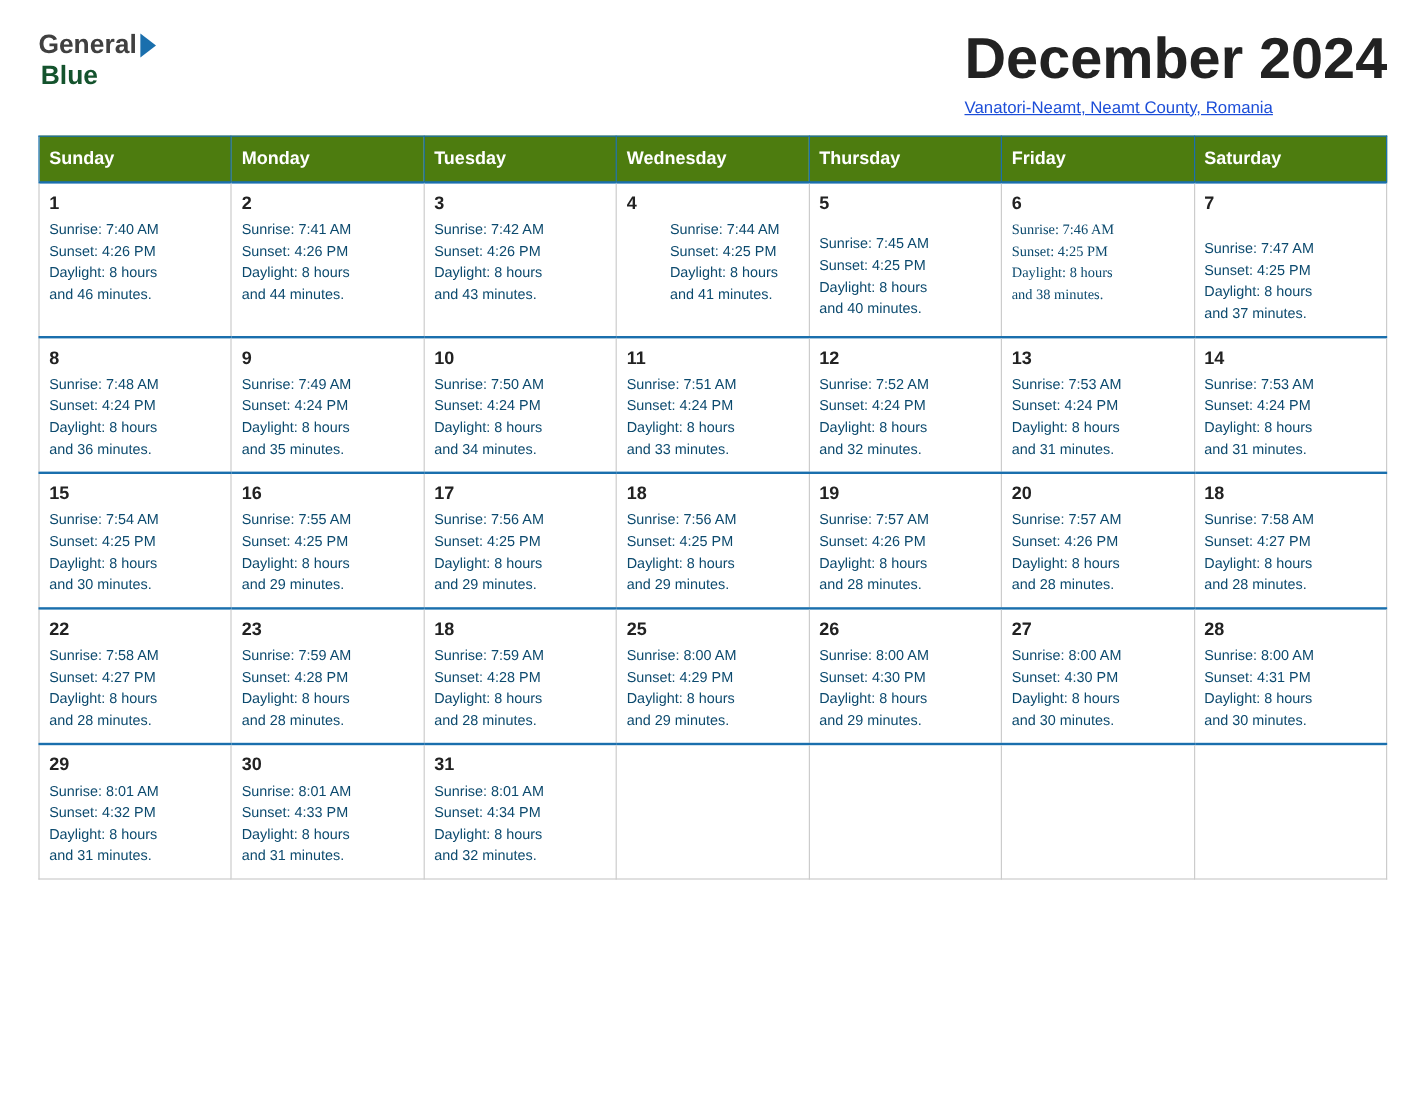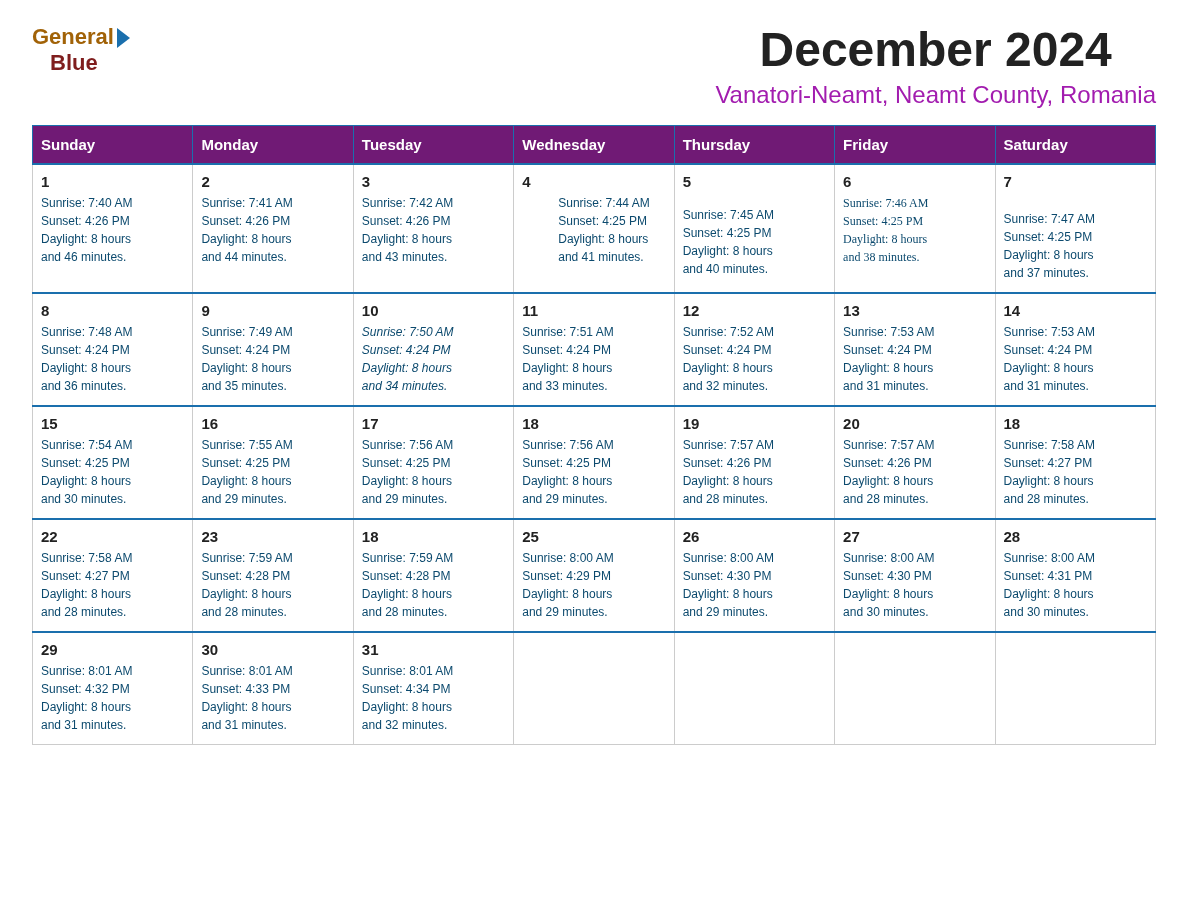--- a/index.html
+++ b/index.html
@@ -11,58 +11,59 @@
     }
     .header-row {
       display: flex;
       justify-content: space-between;
       align-items: flex-start;
       margin-bottom: 8px;
     }
     .logo-text-general {
       font-size: 22px;
       font-weight: bold;
-      color: #a16207;
+      color: #404040;
     }
     .logo-block {
       display: flex;
       flex-direction: column;
       align-items: flex-start;
     }
     .logo-line1 {
       display: flex;
       align-items: center;
     }
     .logo-line2 {
-      color: #7f1d1d;
+      color: #14532d;
       font-size: 22px;
       font-weight: bold;
-      margin-left: 18px;
+      margin-left: 2px;
     }
     .title-block {
-      text-align: center;
+      text-align: left;
     }
     .main-title {
       font-size: 48px;
       font-weight: bold;
       color: #222;
       line-height: 1.1;
     }
     .sub-title {
-      font-size: 24px;
-      color: #a21caf;
+      font-size: 14px;
+      color: #1d4ed8;
       margin-top: 4px;
+      text-decoration: underline;
     }
     .calendar {
       width: 100%;
       border-collapse: collapse;
       margin-top: 16px;
     }
     .calendar thead tr th {
-      background-color: #701a75;
+      background-color: #4d7c0f;
       color: #fff;
       font-size: 15px;
       font-weight: bold;
       padding: 10px 8px;
       text-align: left;
       border: 1px solid #1a6fad;
     }
     .calendar tbody tr td {
       vertical-align: top;
       padding: 8px 8px 10px 8px;
@@ -180,21 +181,21 @@
         </td>
         <td>
           <span class="day-number">9</span>
           <div class="day-info" style="white-space: pre-line;">Sunrise: 7:49 AM
 Sunset: 4:24 PM
 Daylight: 8 hours
 and 35 minutes.</div>
         </td>
         <td>
           <span class="day-number">10</span>
-          <div class="day-info" style="white-space: pre-line; font-style: italic;">Sunrise: 7:50 AM
+          <div class="day-info" style="white-space: pre-line;">Sunrise: 7:50 AM
 Sunset: 4:24 PM
 Daylight: 8 hours
 and 34 minutes.</div>
         </td>
         <td>
           <span class="day-number">11</span>
           <div class="day-info" style="white-space: pre-line;">Sunrise: 7:51 AM
 Sunset: 4:24 PM
 Daylight: 8 hours
 and 33 minutes.</div>

